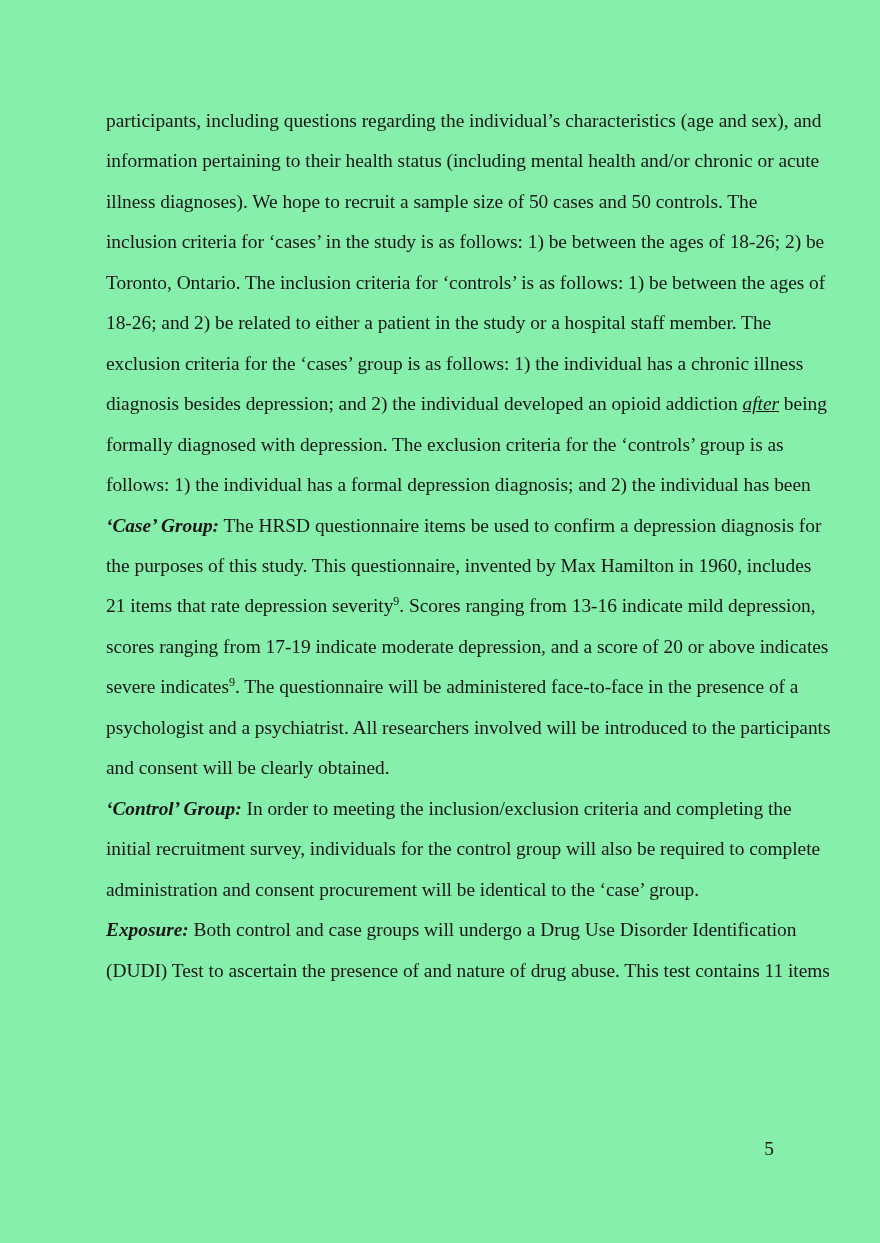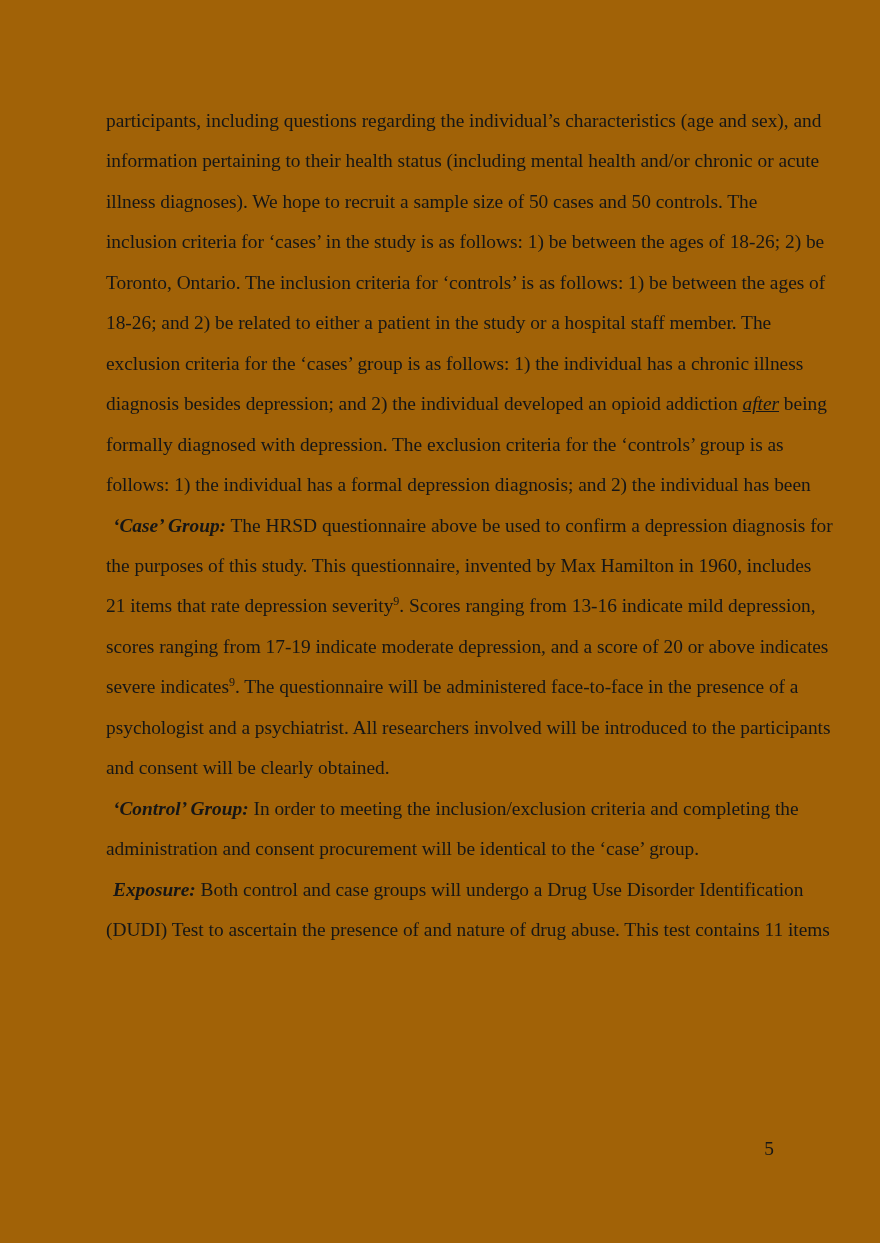--- a/index.html
+++ b/index.html
@@ -16,39 +16,38 @@
     font-family: "Liberation Serif", "DejaVu Serif", serif;
     color: #141414;
     -webkit-font-smoothing: antialiased;
   }
   .page {
     position: absolute;
     left: 0;
     top: 0;
     width: 880px;
     height: 1243px;
-    background: #a16207;
+    background: #86efac;
   }
   .text-column {
     position: absolute;
     left: 106px;
     top: 101px;
     width: 668px;
   }
   .doc-line {
     font-size: 19.4px;
     line-height: 40.45px;
     letter-spacing: -0.02px;
     white-space: nowrap;
     color: #161616;
   }
   .run-in {
     font-weight: bold;
     font-style: italic;
-    margin-left: 7px;
   }
   .ital {
     font-style: italic;
     text-decoration: underline;
   }
   sup.cite {
     font-size: 0.62em;
     vertical-align: super;
     line-height: 0;
   }
@@ -74,29 +73,30 @@
     <div class="doc-line"><span>information pertaining to their health status (including mental health and/or chronic or acute</span></div>
     <div class="doc-line"><span>illness diagnoses). We hope to recruit a sample size of 50 cases and 50 controls. The</span></div>
     <div class="doc-line"><span>inclusion criteria for ‘cases’ in the study is as follows: 1) be between the ages of 18-26; 2) be</span></div>
     <div class="doc-line"><span>Toronto, Ontario. The inclusion criteria for ‘controls’ is as follows: 1) be between the ages of</span></div>
     <div class="doc-line"><span>18-26; and 2) be related to either a patient in the study or a hospital staff member. The</span></div>
     <div class="doc-line"><span>exclusion criteria for the ‘cases’ group is as follows: 1) the individual has a chronic illness</span></div>
     <div class="doc-line"><span>diagnosis besides depression; and 2) the individual developed an opioid addiction </span><span class="ital">after</span><span> being</span></div>
     <div class="doc-line"><span>formally diagnosed with depression. The exclusion criteria for the ‘controls’ group is as</span></div>
     <div class="doc-line"><span>follows: 1) the individual has a formal depression diagnosis; and 2) the individual has been</span></div>
 
-    <div class="doc-line"><span class="run-in">‘Case’ Group:</span><span> The HRSD questionnaire above be used to confirm a depression diagnosis for</span></div>
+    <div class="doc-line"><span class="run-in">‘Case’ Group:</span><span> The HRSD questionnaire items be used to confirm a depression diagnosis for</span></div>
     <div class="doc-line"><span>the purposes of this study. This questionnaire, invented by Max Hamilton in 1960, includes</span></div>
     <div class="doc-line"><span>21 items that rate depression severity</span><sup class="cite">9</sup><span>. Scores ranging from 13-16 indicate mild depression,</span></div>
     <div class="doc-line"><span>scores ranging from 17-19 indicate moderate depression, and a score of 20 or above indicates</span></div>
     <div class="doc-line"><span>severe indicates</span><sup class="cite">9</sup><span>. The questionnaire will be administered face-to-face in the presence of a</span></div>
     <div class="doc-line"><span>psychologist and a psychiatrist. All researchers involved will be introduced to the participants</span></div>
     <div class="doc-line"><span>and consent will be clearly obtained.</span></div>
 
     <div class="doc-line"><span class="run-in">‘Control’ Group:</span><span> In order to meeting the inclusion/exclusion criteria and completing the</span></div>
+    <div class="doc-line"><span>initial recruitment survey, individuals for the control group will also be required to complete</span></div>
     <div class="doc-line"><span>administration and consent procurement will be identical to the ‘case’ group.</span></div>
 
     <div class="doc-line"><span class="run-in">Exposure:</span><span> Both control and case groups will undergo a Drug Use Disorder Identification</span></div>
     <div class="doc-line"><span>(DUDI) Test to ascertain the presence of and nature of drug abuse. This test contains 11 items</span></div>
 
   </div>
 
   <div class="page-number">5</div>
 
 </div>

